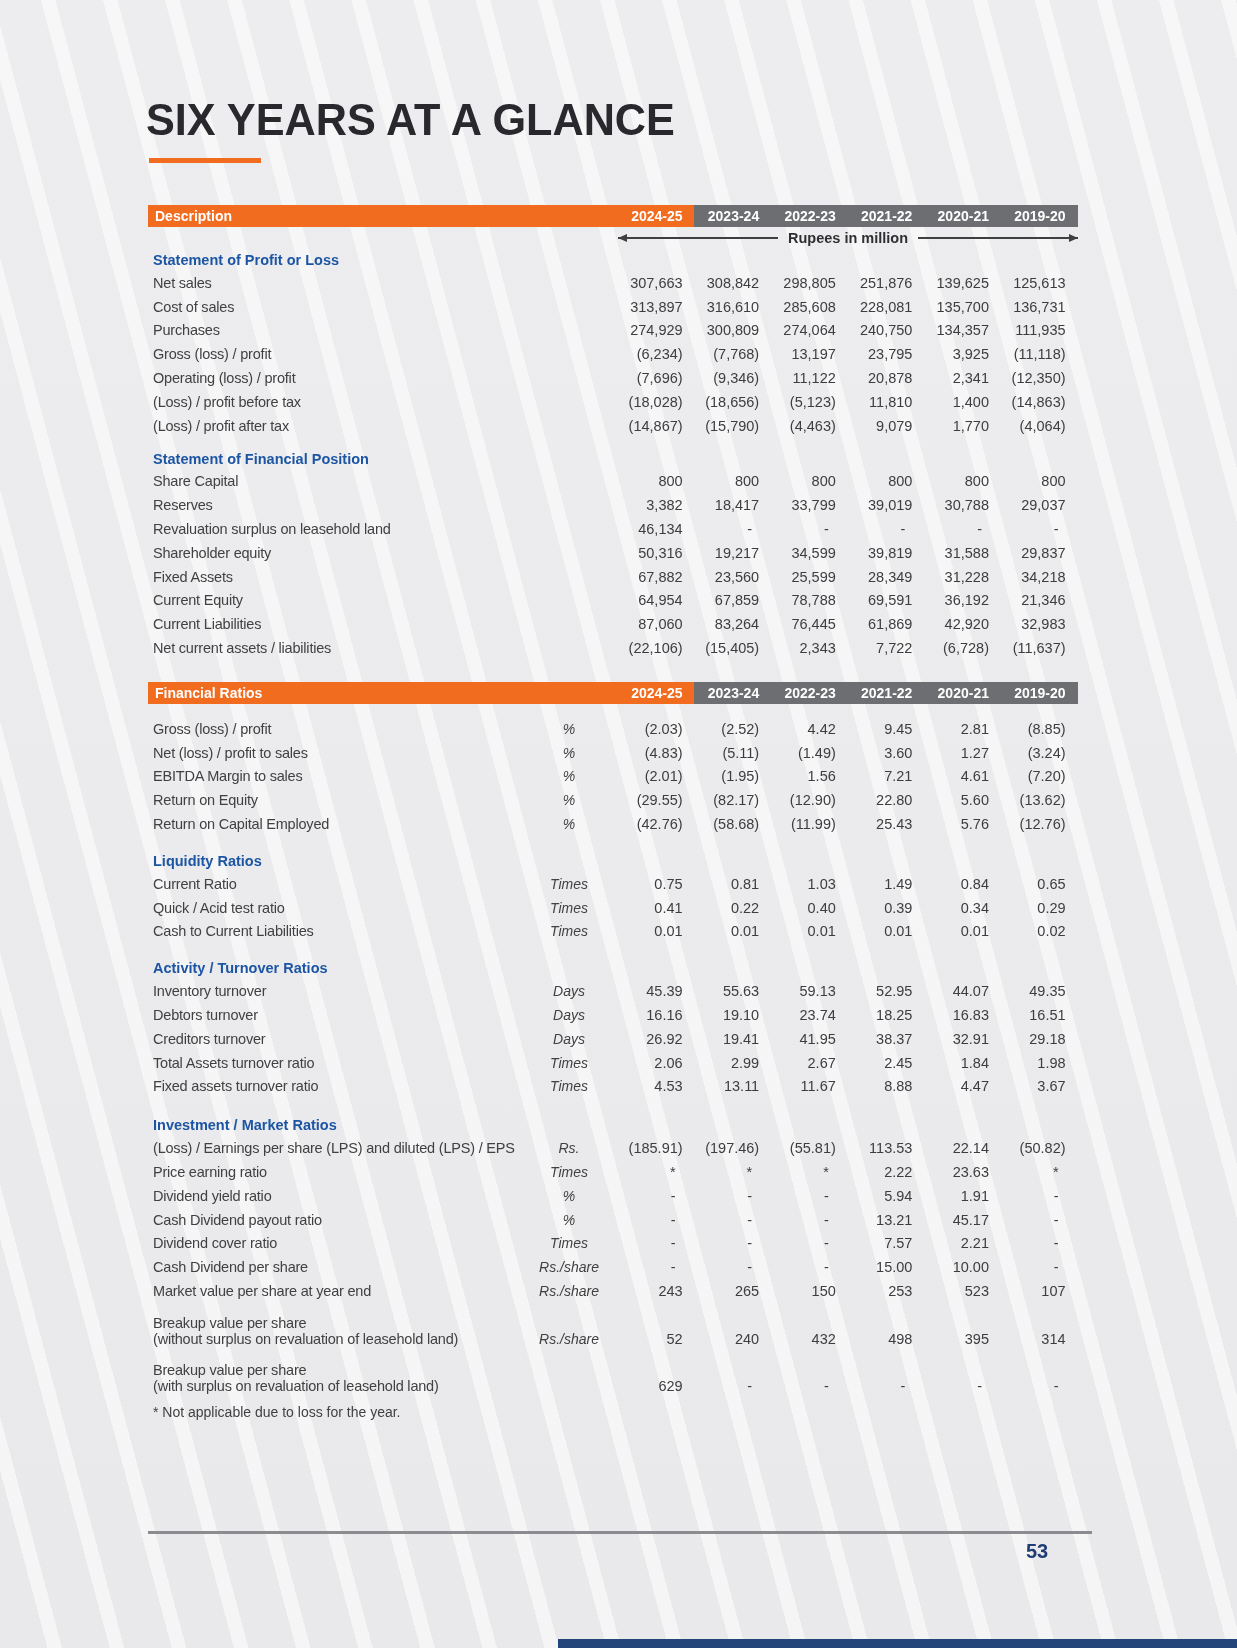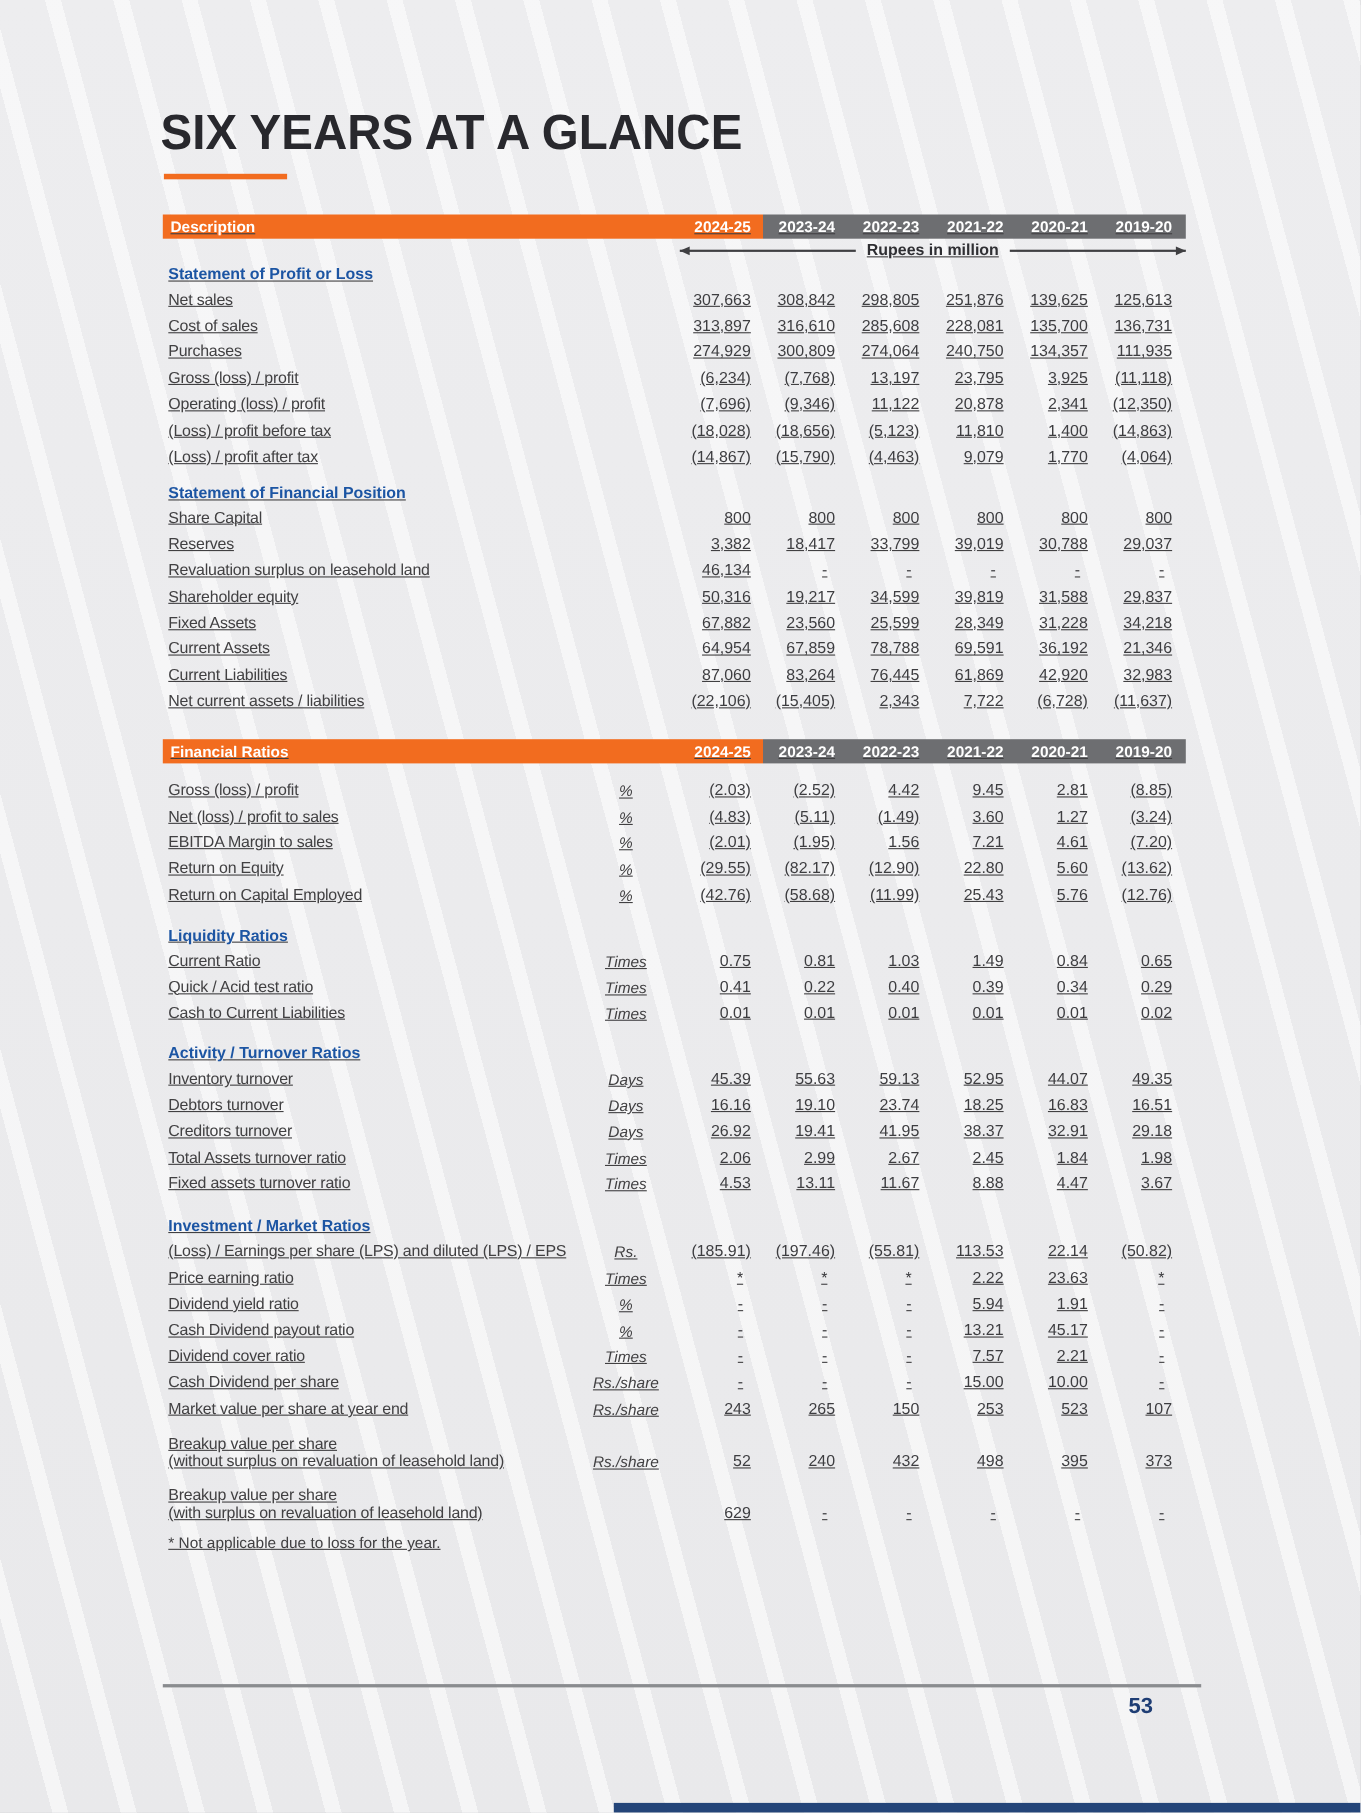--- a/index.html
+++ b/index.html
@@ -10,21 +10,21 @@
       linear-gradient(#ededef,#e9e9eb);
     font-family:"Liberation Sans", sans-serif;color:#414042;
   }
   h1.title{
     position:absolute;left:146px;top:94px;margin:0;
     font-size:45px;font-weight:bold;color:#28282d;letter-spacing:0px;
     transform:scaleX(.96);transform-origin:left;white-space:nowrap;
   }
   .title-underline{position:absolute;left:149px;top:158px;width:112px;height:5px;background:#F26C1F;}
 
-  #tbl{position:absolute;left:148px;top:195px;width:930px;text-decoration:underline;}
+  #tbl{position:absolute;left:148px;top:205px;width:930px;}
 
   .hbar{height:22px;display:flex;align-items:center;color:#fff;font-weight:bold;font-size:14px;
         background:linear-gradient(90deg,#F26C1F 0 546px,#6D6E71 546px);}
   .hbar-label{width:470px;flex:none;padding-left:7px;box-sizing:border-box;}
   .ycell{width:76.6px;flex:none;text-align:right;padding-right:12px;box-sizing:border-box;}
 
   .banner{height:22px;display:flex;align-items:center;margin-left:470px;}
   .aline{flex:1;height:2px;background:#3f3f42;position:relative;}
   .aline.al::before{content:'';position:absolute;left:0;top:-3px;width:0;height:0;
       border-right:9px solid #3f3f42;border-top:4px solid transparent;border-bottom:4px solid transparent;}
@@ -215,21 +215,21 @@
           <span class="ucell"></span>
           <span class="vcell">67,882</span>
           <span class="vcell">23,560</span>
           <span class="vcell">25,599</span>
           <span class="vcell">28,349</span>
           <span class="vcell">31,228</span>
           <span class="vcell">34,218</span>
         </div>
         <div class="row">
           <div class="lcell">
-            <div class="l1">Current Assets</div>
+            <div class="l1">Current Equity</div>
           </div>
           <span class="ucell"></span>
           <span class="vcell">64,954</span>
           <span class="vcell">67,859</span>
           <span class="vcell">78,788</span>
           <span class="vcell">69,591</span>
           <span class="vcell">36,192</span>
           <span class="vcell">21,346</span>
         </div>
         <div class="row">
@@ -520,21 +520,21 @@
           <div class="lcell">
             <div class="l1">Breakup value per share</div>
             <div class="l2"> (without surplus on revaluation of leasehold land)</div>
           </div>
           <span class="ucell">Rs./share</span>
           <span class="vcell">52</span>
           <span class="vcell">240</span>
           <span class="vcell">432</span>
           <span class="vcell">498</span>
           <span class="vcell">395</span>
-          <span class="vcell">373</span>
+          <span class="vcell">314</span>
         </div>
         <div class="row tall">
           <div class="lcell">
             <div class="l1">Breakup value per share</div>
             <div class="l2"> (with surplus on revaluation of leasehold land)</div>
           </div>
           <span class="ucell"></span>
           <span class="vcell">629</span>
           <span class="vcell sym">-</span>
           <span class="vcell sym">-</span>

